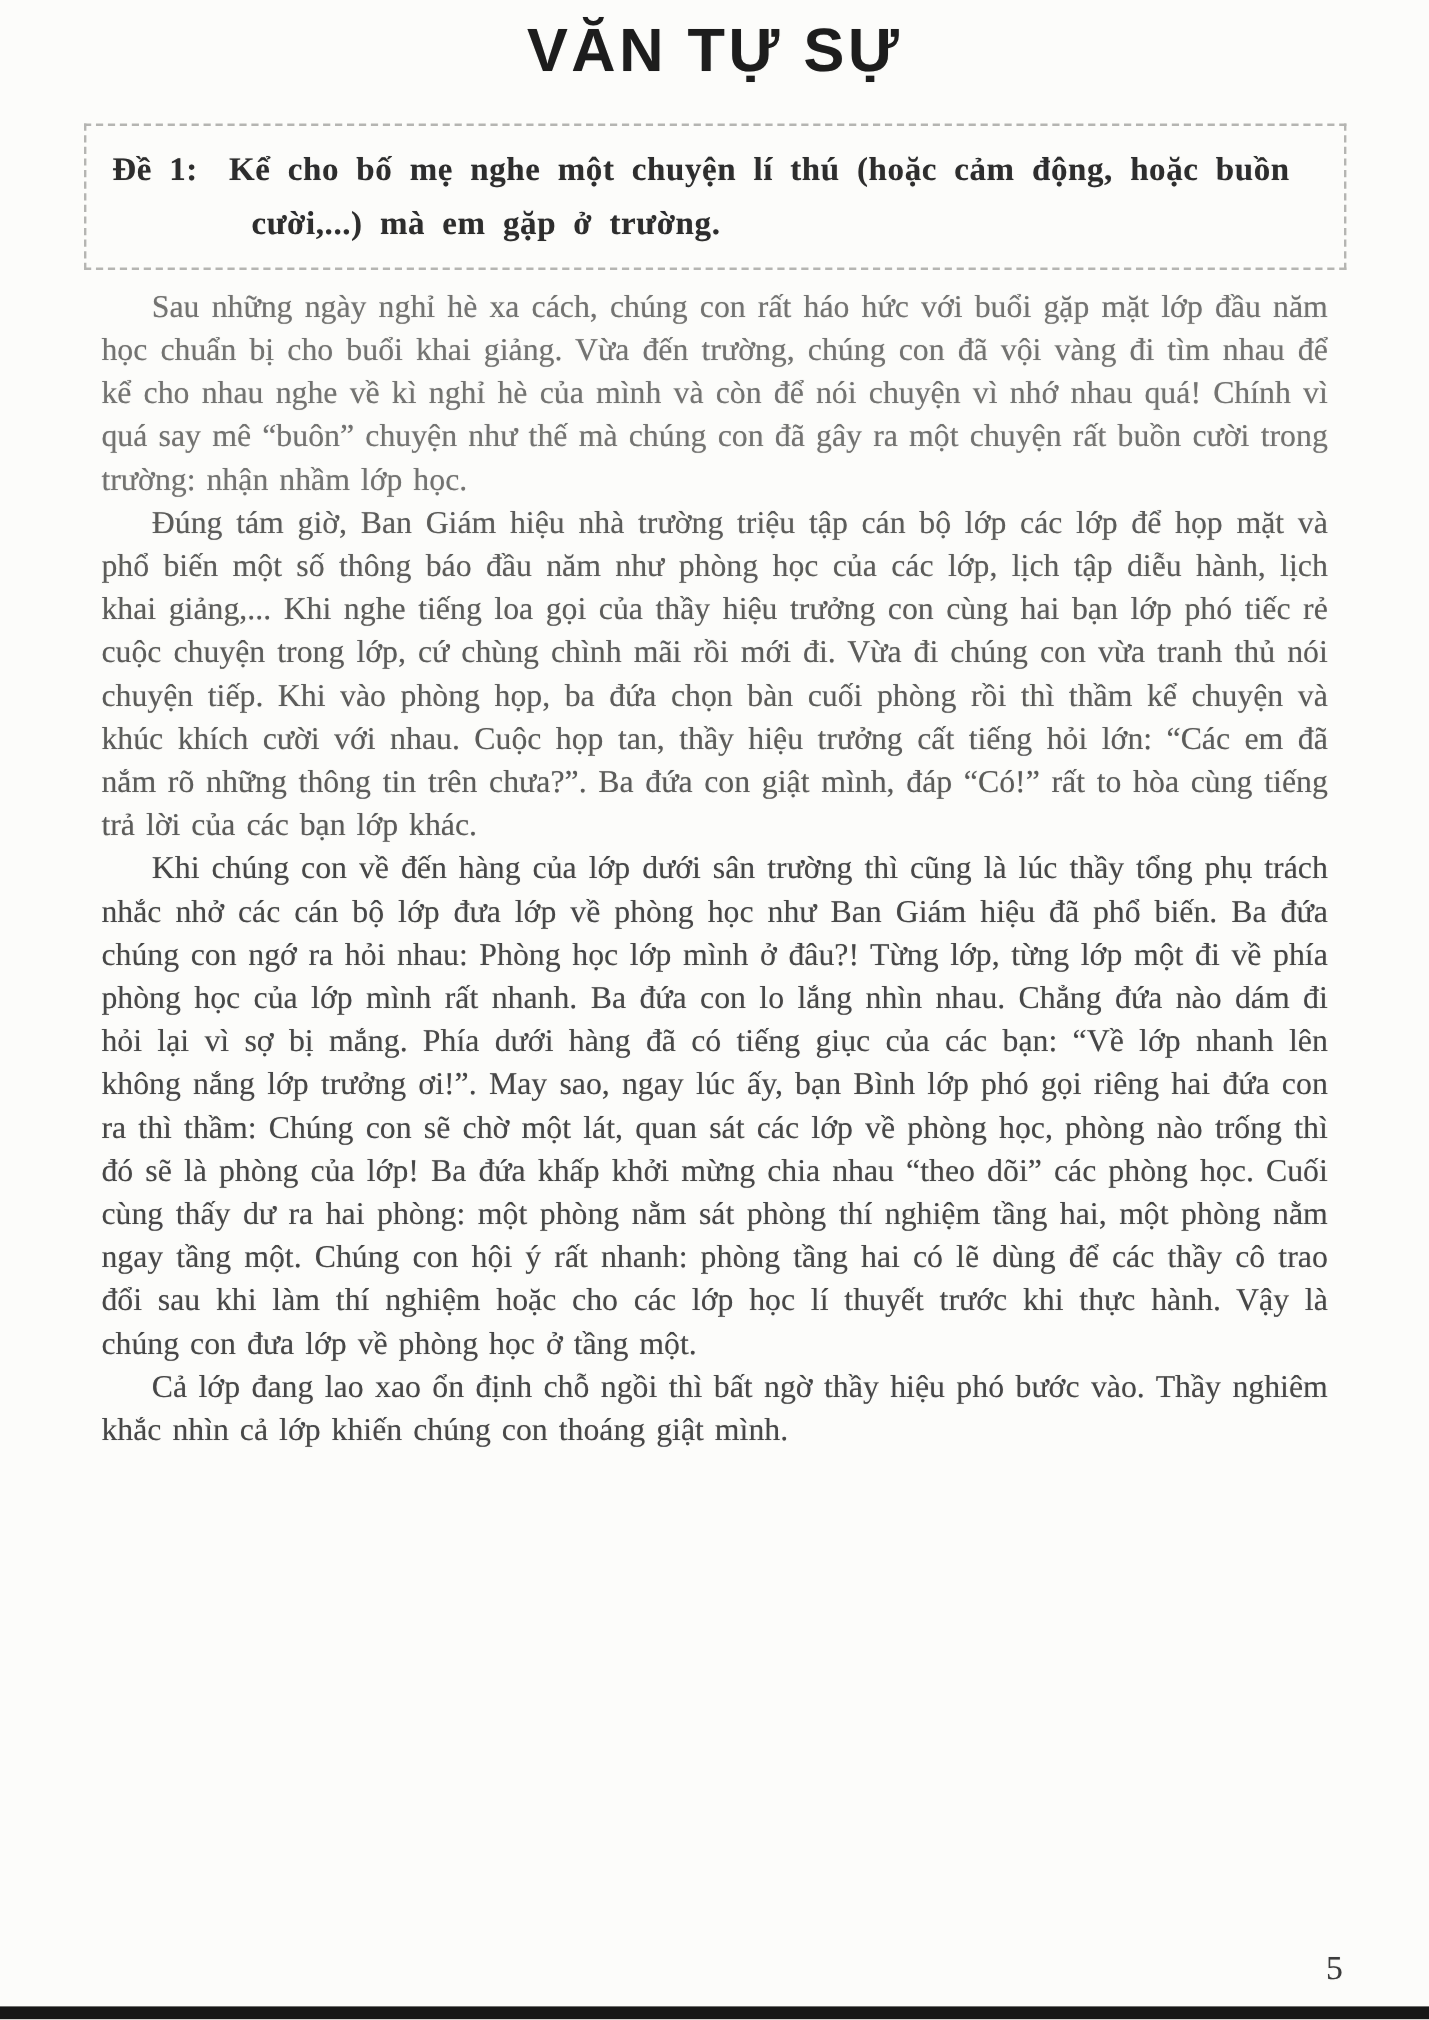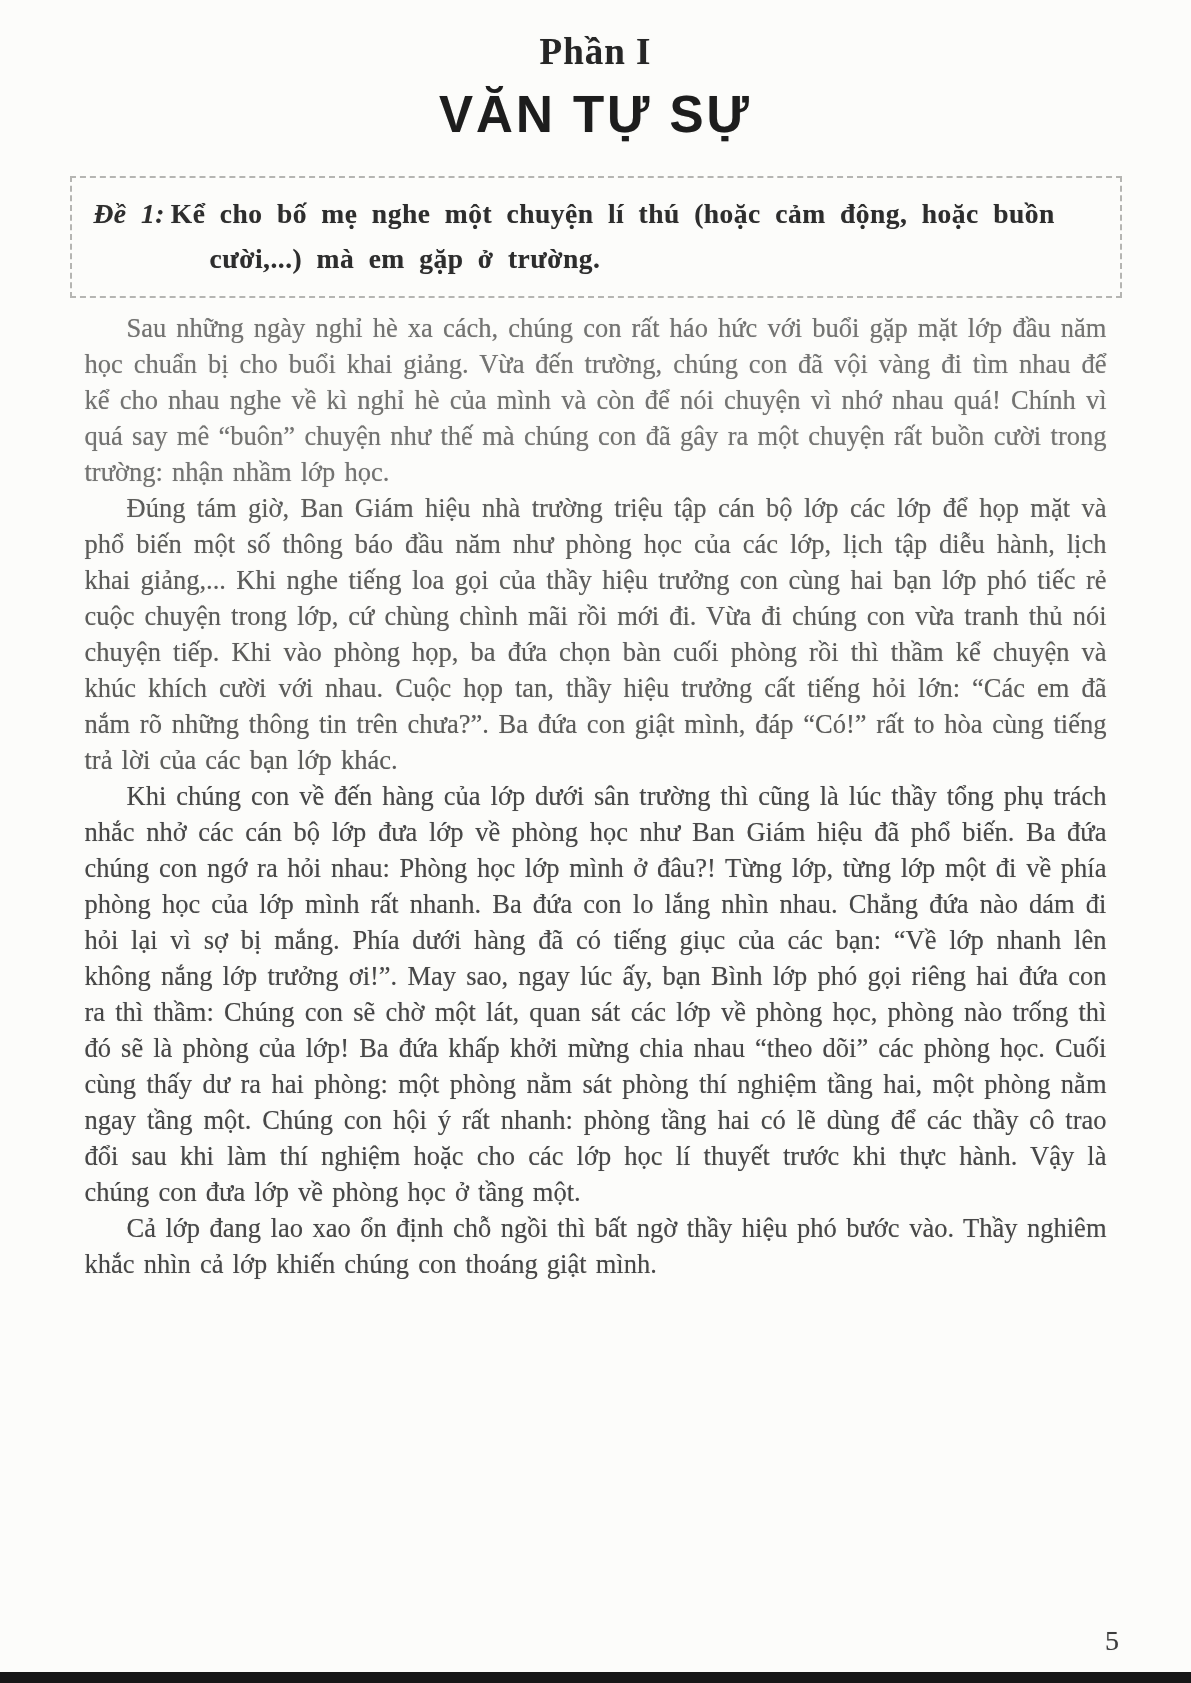--- a/index.html
+++ b/index.html
@@ -40,21 +40,21 @@
   .prompt-line {
     font-size: 27.5px;
     font-weight: bold;
     color: #2d2d2d;
     line-height: 45px;
     padding-left: 116px;
     text-indent: -116px;
     word-spacing: 7px;
     letter-spacing: 0.5px;
   }
-  .prompt-label { margin-right: 6px; font-style: italic; }
+  .prompt-label { margin-right: 26px; }
   .essay-heading {
     text-align: center;
     font-size: 30px;
     font-weight: bold;
     color: #4c4c4c;
     margin-top: 20px;
   }
   .essay { margin-top: 12px; }
   .essay p {
     width: 1022px;
@@ -82,21 +82,20 @@
     width: 100%;
     height: 11px;
     background: #171717;
   }
 </style>
 </head>
 <body>
 
 <div class="page">
 
-  <div class="part-label">Phần I</div>
 
   <div class="section-title">VĂN TỰ SỰ</div>
 
   <div class="prompt-box">
     <p class="prompt-line"><span class="prompt-label">Đề 1:</span><span>Kể cho bố mẹ nghe một chuyện lí thú (hoặc cảm động, hoặc buồn cười,...) mà em gặp ở trường.</span></p>
   </div>
 
 
   <div class="essay">
     <p class="faded">Sau những ngày nghỉ hè xa cách, chúng con rất háo hức với buổi gặp mặt lớp đầu năm học chuẩn bị cho buổi khai giảng. Vừa đến trường, chúng con đã vội vàng đi tìm nhau để kể cho nhau nghe về kì nghỉ hè của mình và còn để nói chuyện vì nhớ nhau quá! Chính vì quá say mê “buôn” chuyện như thế mà chúng con đã gây ra một chuyện rất buồn cười trong trường: nhận nhầm lớp học.</p>

